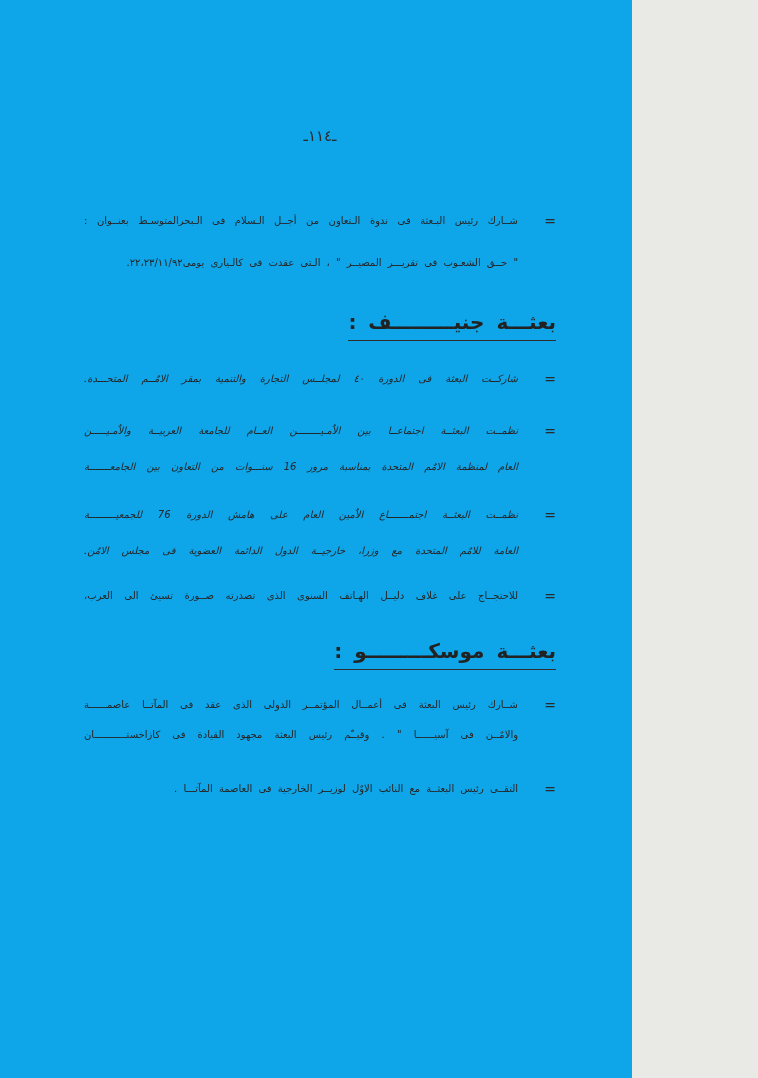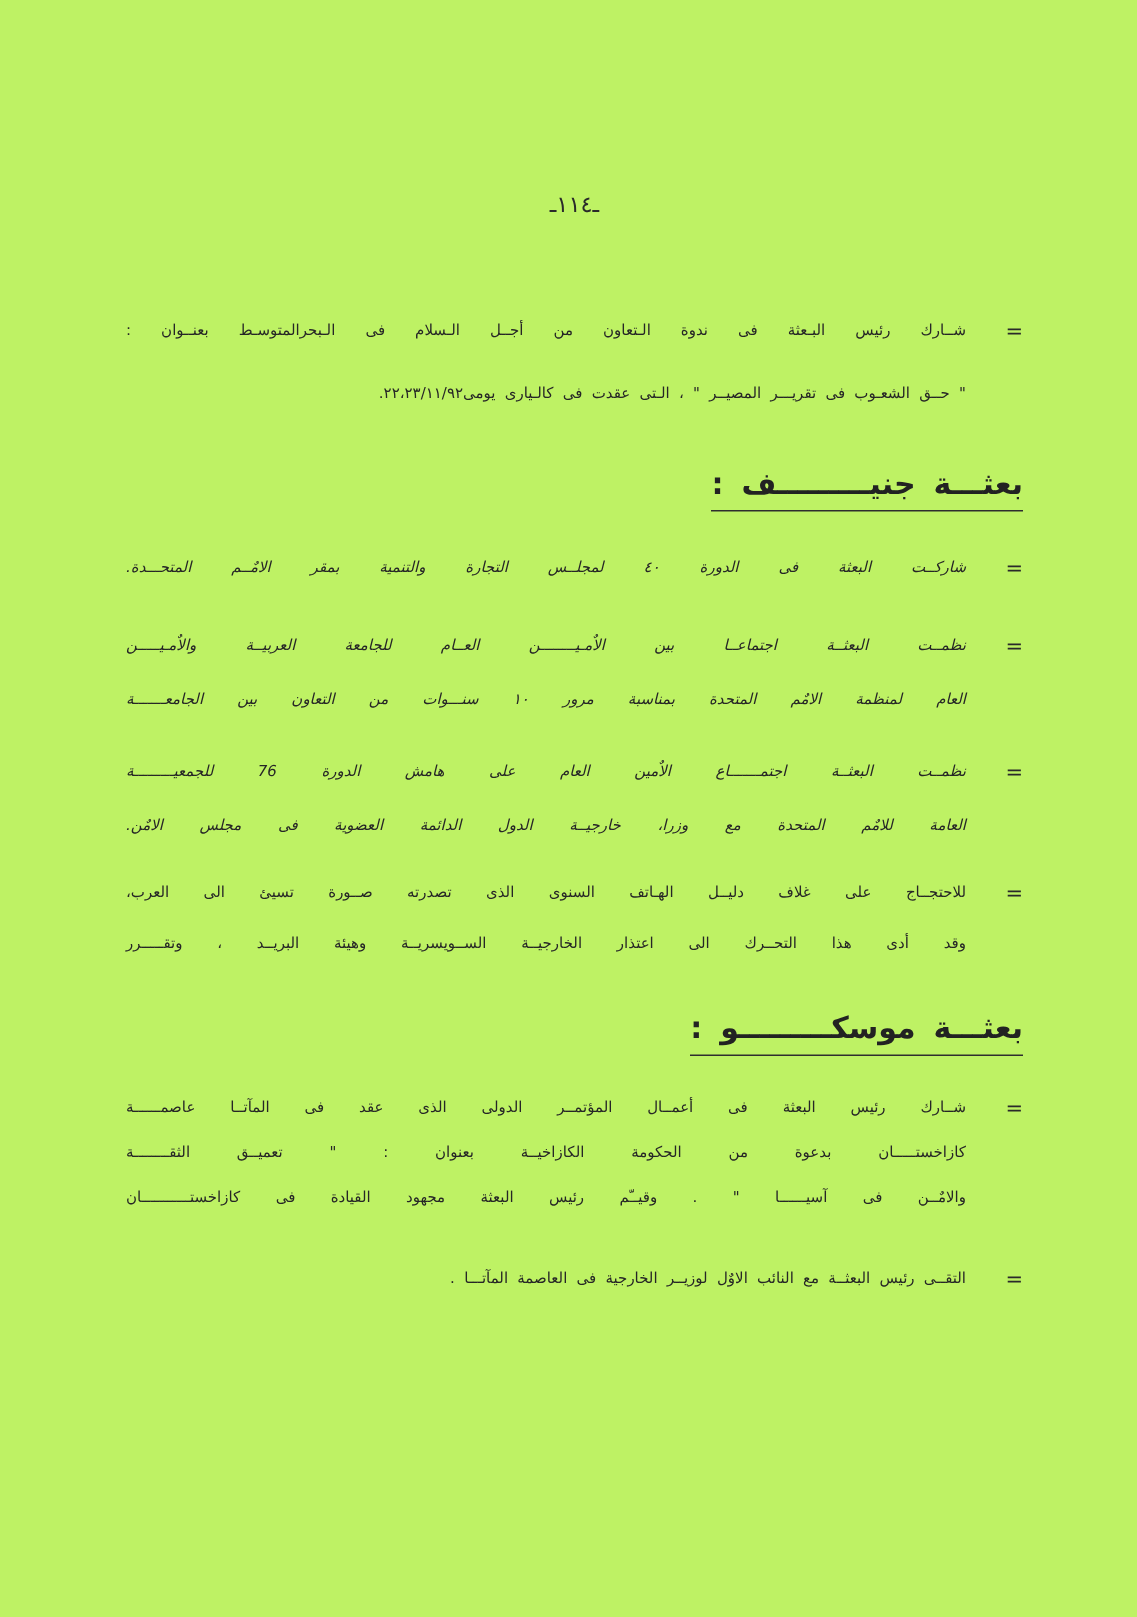--- a/index.html
+++ b/index.html
@@ -4,22 +4,22 @@
 <style>
   * { margin: 0; padding: 0; box-sizing: border-box; }
   html, body { background: #e9e9e6; }
   body {
     width: 758px; height: 1078px;
     margin: 0 auto;
     font-family: "DejaVu Sans", sans-serif;
     overflow: hidden;
   }
   .sheet {
-    width: 758px; height: 1078px;
-    background: #bef264;
+    width: 632px; height: 1078px;
+    background: #0ea5e9;
     color: #262626;
     direction: rtl;
     padding: 126px 76px 0 84px;
     position: relative;
   }
   .page-number {
     text-align: center;
     font-size: 15px;
     line-height: 20px;
     letter-spacing: 1px;
@@ -84,49 +84,47 @@
     <span class="marker">=</span>
     <div class="lines">
       <div class="line">شاركــت البعثة فى الدورة ٤٠ لمجلــس التجارة والتنمية بمقر الامٌــم المتحـــدة.</div>
     </div>
   </div>
 
   <div class="item lh36 mt16">
     <span class="marker">=</span>
     <div class="lines">
       <div class="line">نظمــت البعثــة اجتماعــا بين الاٌمـيــــــــن العــام للجامعة العربيــة والاٌمـيـــــن</div>
-      <div class="line">العام لمنظمة الامٌم المتحدة بمناسبة مرور ١٠ سنـــوات من التعاون بين الجامعـــــــة</div>
+      <div class="line">العام لمنظمة الامٌم المتحدة بمناسبة مرور 16 سنـــوات من التعاون بين الجامعـــــــة</div>
     </div>
   </div>
 
   <div class="item lh36 mt12">
     <span class="marker">=</span>
     <div class="lines">
       <div class="line">نظمــت البعثــة اجتمـــــــاع الاٌمين العام على هامش الدورة 76 للجمعيـــــــــة</div>
       <div class="line">العامة للامٌم المتحدة مع وزرا، خارجيــة الدول الدائمة العضوية فى مجلس الامٌن.</div>
     </div>
   </div>
 
   <div class="item lh34 mt10">
     <span class="marker">=</span>
     <div class="lines">
       <div class="line">للاحتجــاج على غلاف دليــل الهـاتف السنوى الذى تصدرته صــورة تسيئ الى العرب،</div>
-      <div class="line">وقد أدى هذا التحــرك الى اعتذار الخارجيــة الســويسريــة وهيئة البريــد ، وتقـــــرر</div>
     </div>
   </div>
 
   <div class="heading">
     <span class="hd-text">بعثـــة موسكـــــــــو :</span>
   </div>
 
   <div class="item lh30 mt20">
     <span class="marker">=</span>
     <div class="lines">
       <div class="line">شــارك رئيس البعثة فى أعمــال المؤتمــر الدولى الذى عقد فى المآتــا عاصمــــــة</div>
-      <div class="line">كازاخستـــــان بدعوة من الحكومة الكازاخيــة بعنوان : " تعميــق الثقــــــــة</div>
       <div class="line">والامٌــن فى آسيــــــا " . وقيــّم رئيس البعثة مجهود القيادة فى كازاخستـــــــــــان</div>
     </div>
   </div>
 
   <div class="item lh30 mt24">
     <span class="marker">=</span>
     <div class="lines">
       <div class="line last">التقــى رئيس البعثــة مع النائب الاوٌل لوزيــر الخارجية فى العاصمة المآتـــا .</div>
     </div>
   </div>

